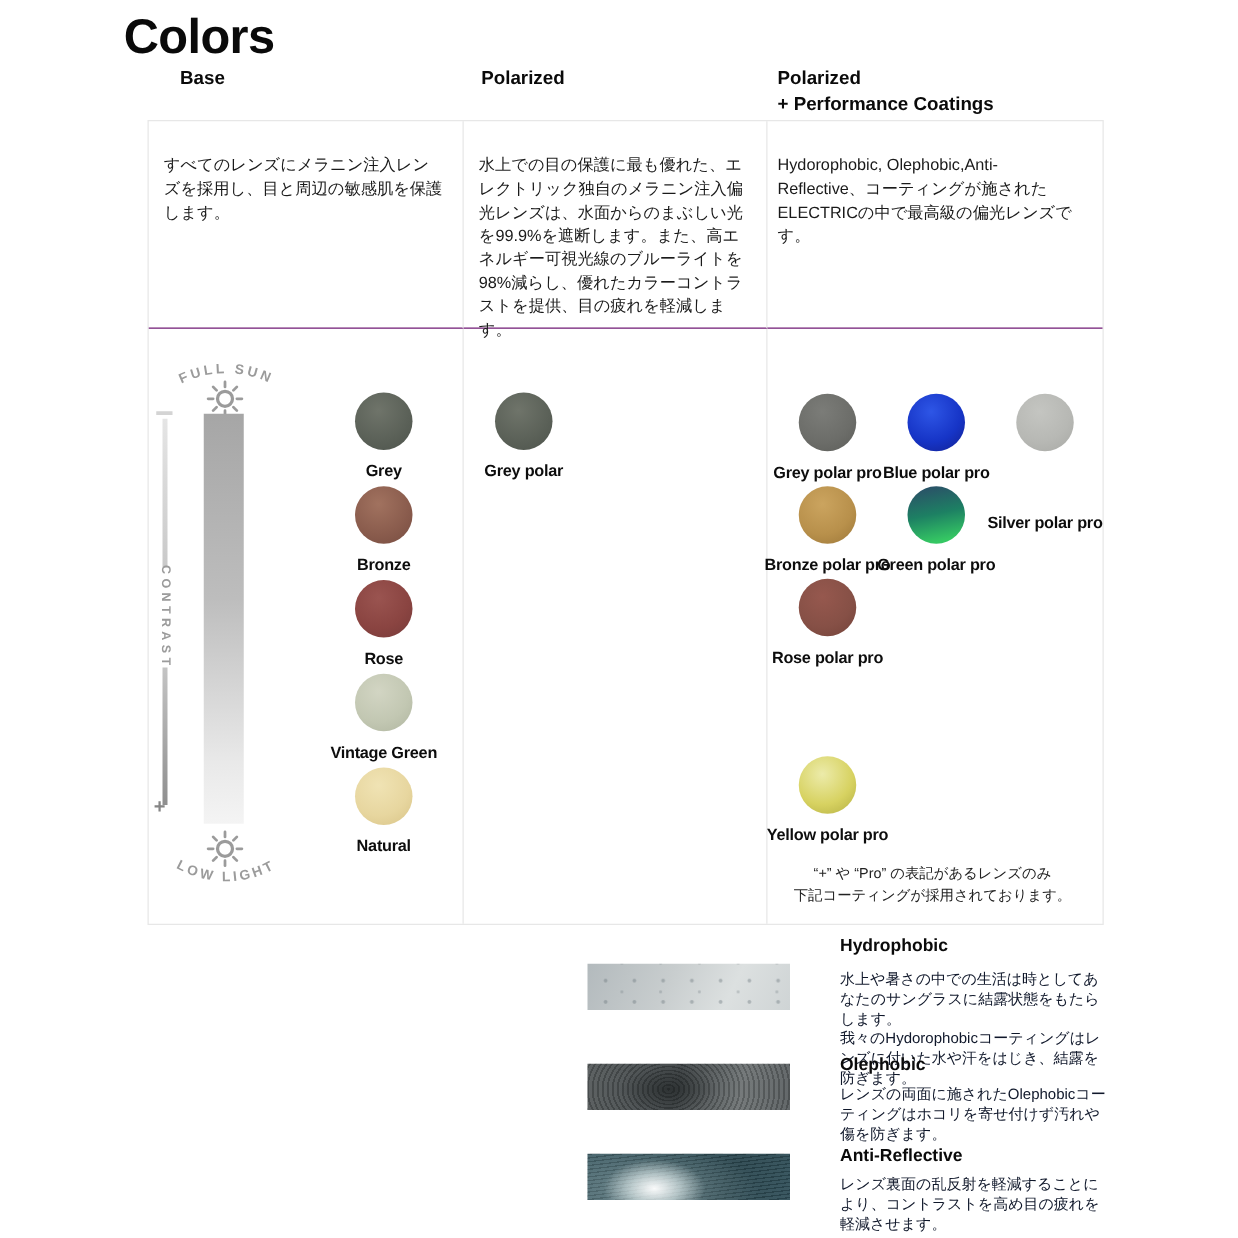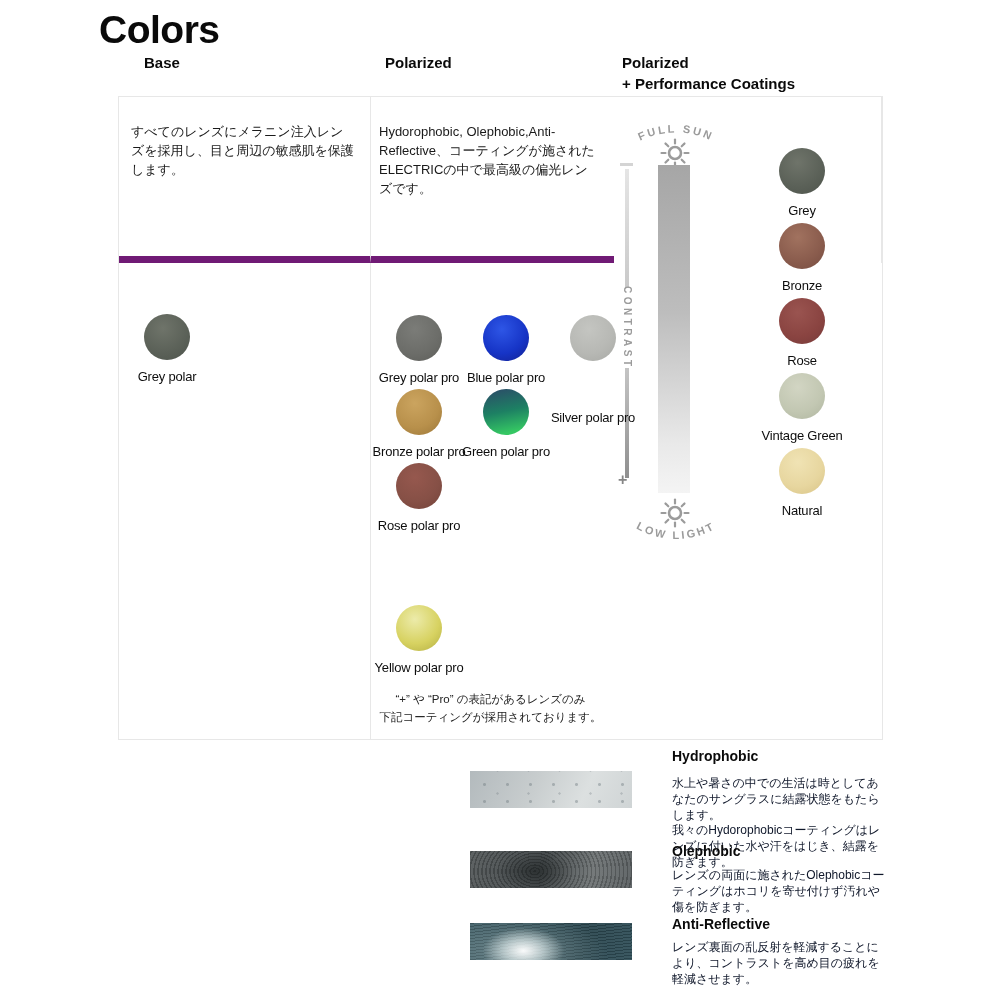--- a/index.html
+++ b/index.html
@@ -8,28 +8,28 @@
 
   .title{position:absolute;left:99px;top:8px;font-size:39px;font-weight:bold;letter-spacing:-0.5px;color:#0a0a0a;}
   .colhead{position:absolute;top:52px;font-size:15px;font-weight:bold;line-height:21px;color:#0a0a0a;}
   .colhead.h1{left:144px;} .colhead.h2{left:385px;} .colhead.h3{left:622px;}
 
   
   #tbl{position:absolute;left:118px;top:96px;width:765px;height:644px;box-sizing:border-box;
        border:1px solid #e7e7e7;display:grid;grid-template-columns:252px 243px 1fr;grid-template-rows:166px 1fr;}
   .cell{box-sizing:border-box;position:relative;}
   .cell.cr{border-right:1px solid #e7e7e7;}
-  .cell.cb{border-bottom:7px solid #701a75;}
+  .cell.cb{border-bottom:1px solid #701a75;}
   .desc p{margin:0;padding:26px 14px 0 12px;font-size:13px;line-height:1.45;color:#1a1a1a;}
   .desc.d3 p{padding-left:8px;}
 
   
   .sw{position:absolute;display:flex;flex-direction:column;align-items:center;width:88px;}
   .dot{width:46px;height:46px;border-radius:50%;}
-  .lbl{margin-top:9px;font-size:13px;font-weight:400;letter-spacing:-0.2px;white-space:nowrap;color:#0d0d0d;}
+  .lbl{margin-top:9px;font-size:13px;font-weight:700;letter-spacing:-0.2px;white-space:nowrap;color:#0d0d0d;}
   .stack{position:absolute;display:flex;flex-direction:column;align-items:center;width:88px;}
   .stack .item{display:flex;flex-direction:column;align-items:center;margin-bottom:5px;}
   .stack1{left:144px;top:51px;}
   .stack2{left:4px;top:51px;}
   .p-a1{left:4px;top:52px;}  .p-b1{left:91px;top:52px;}  .p-c1{left:178px;top:52px;gap:40px;}
   .p-a2{left:4px;top:126px;} .p-b2{left:91px;top:126px;}
   .p-a3{left:4px;top:200px;}
   .p-a4{left:4px;top:342px;}
   .note{position:absolute;left:0;right:4px;top:428px;text-align:center;font-size:11.5px;line-height:1.55;
         color:#222;white-space:pre-line;}
@@ -86,20 +86,23 @@
   <div class="colhead h3">
     <div>Polarized</div>
     <div>+ Performance Coatings</div>
   </div>
 
   <div id="tbl">
 
     <div class="cell cr cb desc d1">
       <p>すべてのレンズにメラニン注入レンズを採用し、目と周辺の敏感肌を保護します。</p>
     </div>
+    <div class="cell cr cb desc d2">
+      <p>水上での目の保護に最も優れた、エレクトリック独自のメラニン注入偏光レンズは、水面からのまぶしい光を99.9%を遮断します。また、高エネルギー可視光線のブルーライトを98%減らし、優れたカラーコントラストを提供、目の疲れを軽減します。</p>
+    </div>
     <div class="cell cb desc d3">
       <p>Hydorophobic, Olephobic,Anti-Reflective、コーティングが施されたELECTRICの中で最高級の偏光レンズです。</p>
     </div>
 
     <div class="cell cr">
 
       <svg class="arcsvg arc-up" viewBox="0 0 120 36">
         <defs>
             <path id="arcUpPath" d="M 14 34 A 80 80 0 0 1 106 34" fill="none"></path>
           </defs>

